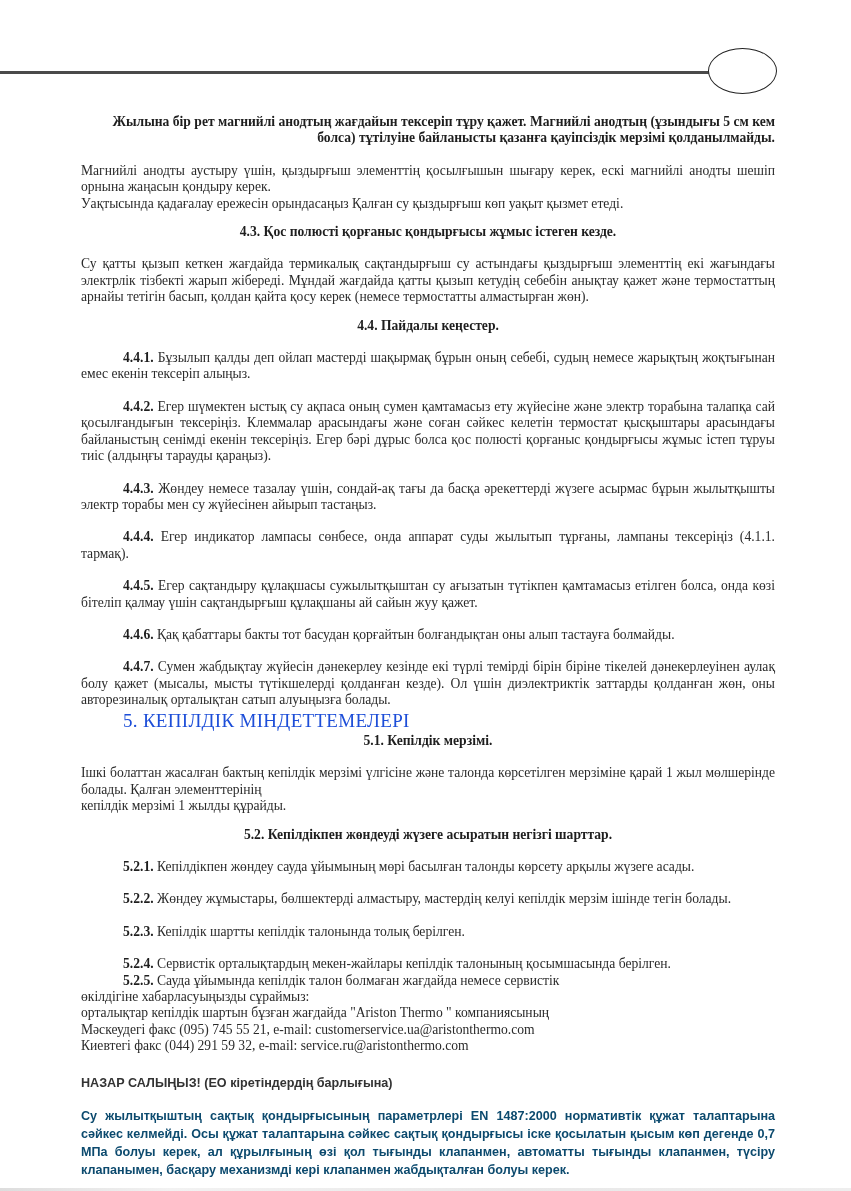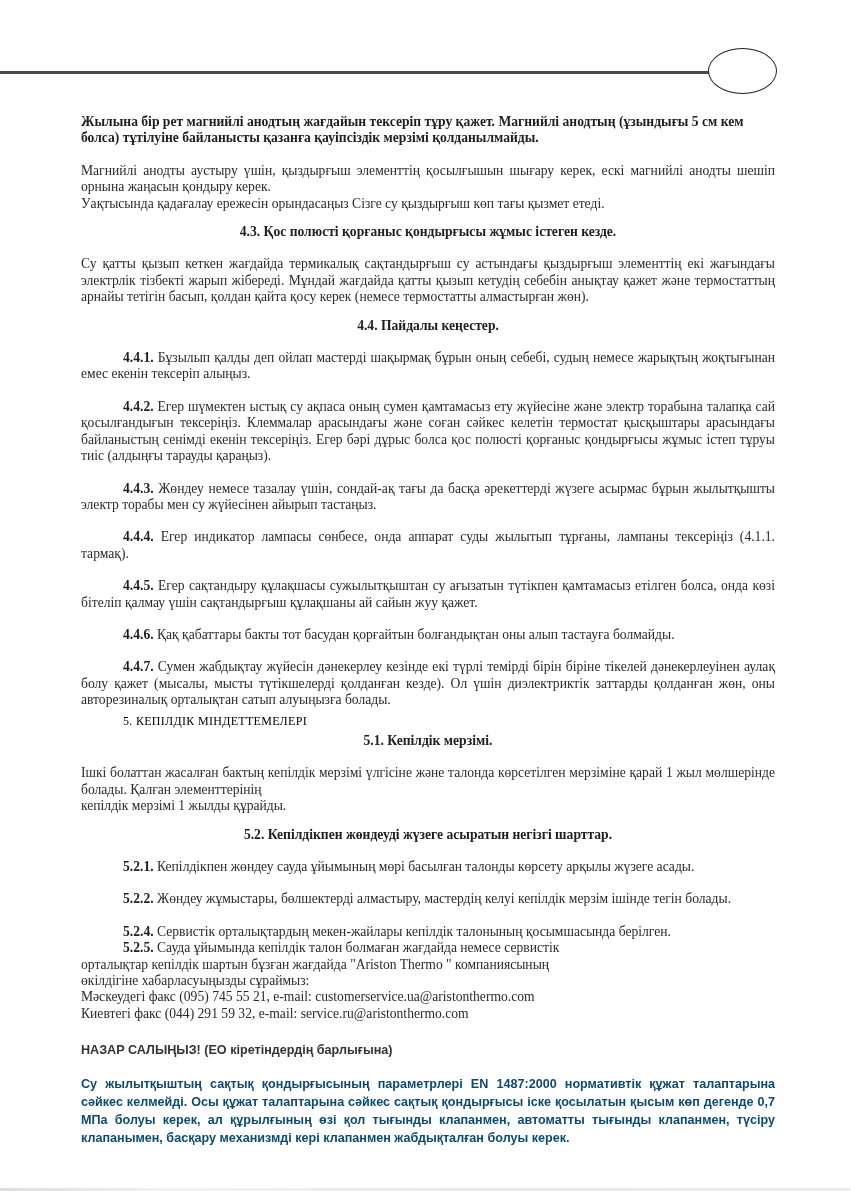--- a/index.html
+++ b/index.html
@@ -5,42 +5,42 @@
   html, body { margin: 0; padding: 0; }
   body {
     width: 851px; height: 1191px; background: #ffffff; position: relative; overflow: hidden;
     font-family: "Liberation Serif", "DejaVu Serif", serif; color: #2a2a2a;
   }
   .header-rule { position: absolute; left: 0; top: 71px; width: 709px; height: 3px; background: #4a4a4a; }
   .page-circle { position: absolute; left: 708px; top: 48px; width: 67px; height: 44px; border: 1.6px solid #222; border-radius: 50%; background: #fff; }
   .content { position: absolute; left: 81px; top: 114px; width: 694px; font-size: 13.6px; line-height: 16.4px; }
   p { margin: 0; }
   .just { text-align: justify; margin-top: 16px; }
-  .bold { font-weight: bold; color: #1e1e1e; }
+  .bold { font-weight: bold; color: #1e1e1e; text-align: right; }
   .head { font-weight: bold; color: #1e1e1e; text-align: center; }
   .ind { text-indent: 42px; }
   .num { font-weight: bold; color: #1e1e1e; text-align: center; }
   .gap-s { height: 8px; }
   .gap-m { height: 12px; }
-  .section-title { margin-left: 42px; font-size: 12px; letter-spacing: 0.3px; color: #000000; margin-top: 4px; margin-bottom: 4px; }
+  .section-title { margin-left: 42px; font-size: 19px; letter-spacing: 0.3px; color: #1d4ed8; margin-top: 4px; margin-bottom: 4px; }
   .warn { font-family: "Liberation Sans", "DejaVu Sans", sans-serif; font-size: 12.6px; line-height: 18px; font-weight: bold; color: #0c4a6e; }
   .warn-title { font-family: "Liberation Sans", "DejaVu Sans", sans-serif; font-size: 12.6px; font-weight: bold; color: #333; }
   .bottom-strip { position: absolute; left: 0; bottom: 0; width: 851px; height: 3px; background: linear-gradient(90deg, #ddd, #f2f2f2 20%, #e8e8e8 60%, #eee); }
 </style>
 </head>
 <body>
 
 <div class="header-rule"></div>
 <div class="page-circle"></div>
 
 <div class="content">
 
   <p class="bold">Жылына бір рет магнийлі анодтың жағдайын тексеріп тұру қажет. Магнийлі анодтың (ұзындығы 5 см кем болса) тұтілуіне байланысты қазанға қауіпсіздік мерзімі қолданылмайды.</p>
   <p class="just">Магнийлі анодты аустыру үшін, қыздырғыш элементтің қосылғышын шығару керек, ескі магнийлі анодты шешіп орнына жаңасын қондыру керек.</p>
-  <p>Уақтысында қадағалау ережесін орындасаңыз Сізге су қыздырғыш көп тағы қызмет етеді.</p>
+  <p>Уақтысында қадағалау ережесін орындасаңыз Қалған су қыздырғыш көп уақыт қызмет етеді.</p>
 
   <div class="gap-m"></div>
 
   <p class="head">4.3. Қос полюсті қорғаныс қондырғысы жұмыс істеген кезде.</p>
   <p class="just">Су қатты қызып кеткен жағдайда термикалық сақтандырғыш су астындағы қыздырғыш элементтің екі жағындағы электрлік тізбекті жарып жібереді. Мұндай жағдайда қатты қызып кетудің себебін анықтау қажет және термостаттың арнайы тетігін басып, қолдан қайта қосу керек (немесе термостатты алмастырған жөн).</p>
 
   <div class="gap-m"></div>
 
   <p class="head">4.4. Пайдалы кеңестер.</p>
   <p class="just ind"><span class="num">4.4.1.</span><span> Бұзылып қалды деп ойлап мастерді шақырмақ бұрын оның себебі, судың немесе жарықтың жоқтығынан емес екенін тексеріп алыңыз.</span></p>
@@ -55,24 +55,25 @@
 
   <p class="head">5.1. Кепілдік мерзімі.</p>
   <p class="just">Ішкі болаттан жасалған бактың кепілдік мерзімі үлгісіне және талонда көрсетілген мерзіміне қарай 1 жыл мөлшерінде болады. Қалған элементтерінің</p>
   <p>кепілдік мерзімі 1 жылды құрайды.</p>
 
   <div class="gap-m"></div>
 
   <p class="head">5.2. Кепілдікпен жөндеуді жүзеге асыратын негізгі шарттар.</p>
   <p class="just ind"><span class="num">5.2.1.</span><span> Кепілдікпен жөндеу сауда ұйымының мөрі басылған талонды көрсету арқылы жүзеге асады.</span></p>
   <p class="just ind"><span class="num">5.2.2.</span><span> Жөндеу жұмыстары, бөлшектерді алмастыру, мастердің келуі кепілдік мерзім ішінде тегін болады.</span></p>
+  <p class="just ind"><span class="num">5.2.3.</span><span> Кепілдік шартты кепілдік талонында толық берілген.</span></p>
   <p class="just ind"><span class="num">5.2.4.</span><span> Сервистік орталықтардың мекен-жайлары кепілдік талонының қосымшасында берілген.</span></p>
   <p class="ind"><span class="num">5.2.5.</span><span> Сауда ұйымында кепілдік талон болмаған жағдайда немесе сервистік</span></p>
+  <p>өкілдігіне хабарласуыңызды сұраймыз:</p>
   <p>орталықтар кепілдік шартын бұзған жағдайда "Ariston Thermo " компаниясының</p>
-  <p>өкілдігіне хабарласуыңызды сұраймыз:</p>
   <p>Мәскеудегі факс (095) 745 55 21, e-mail: customerservice.ua@aristonthermo.com</p>
   <p>Киевтегі факс (044) 291 59 32, e-mail: service.ru@aristonthermo.com</p>
 
   <div class="gap-m"></div>
   <div class="gap-s"></div>
 
   <p class="warn-title">НАЗАР САЛЫҢЫЗ! (ЕО кіретіндердің барлығына)</p>
   <p class="warn just">Су жылытқыштың сақтық қондырғысының параметрлері EN 1487:2000 нормативтік құжат талаптарына сәйкес келмейді. Осы құжат талаптарына сәйкес сақтық қондырғысы іске қосылатын қысым көп дегенде 0,7 МПа болуы керек, ал құрылғының өзі қол тығынды клапанмен, автоматты тығынды клапанмен, түсіру клапанымен, басқару механизмді кері клапанмен жабдықталған болуы керек.</p>
 </div>
 

